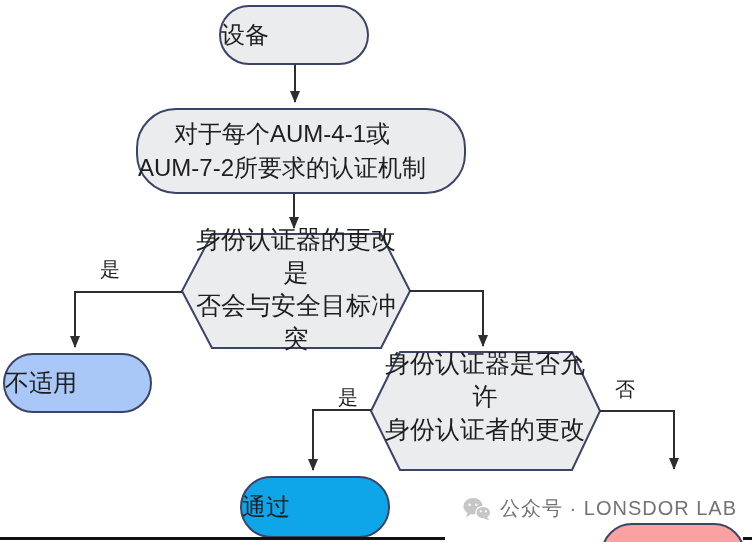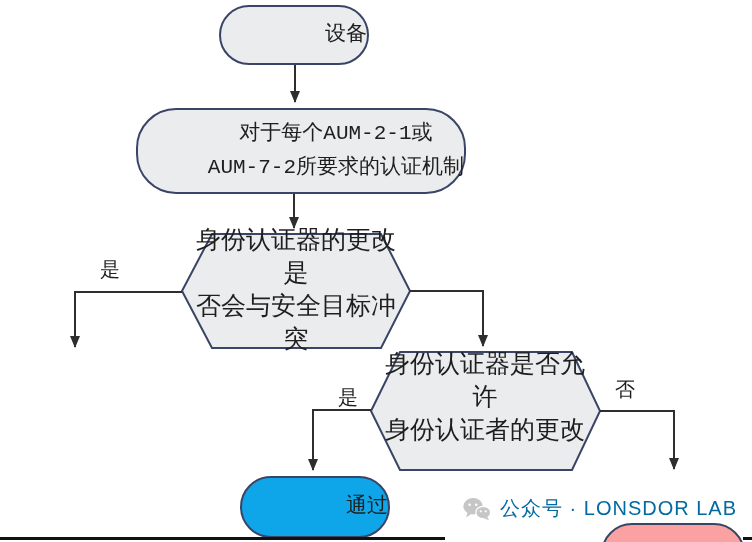--- a/index.html
+++ b/index.html
@@ -3,42 +3,42 @@
 <meta charset="utf-8">
 <style>
   html,body{margin:0;padding:0;background:#fff;}
   #stage{
     position:relative;width:752px;height:542px;background:#ffffff;
     font-family:"Liberation Sans","DejaVu Sans",sans-serif;
     color:#1e1e1e;overflow:hidden;
   }
   #wires{position:absolute;left:0;top:0;z-index:1;}
   .node{
-    position:absolute;display:flex;align-items:center;justify-content:flex-end;
-    text-align:center;font-size:21px;line-height:30px;z-index:2;box-sizing:border-box;font-family:Liberation Mono, monospace;
+    position:absolute;display:flex;align-items:center;justify-content:flex-start;
+    text-align:center;font-size:24px;line-height:30px;z-index:2;box-sizing:border-box;
   }
   .stadium{background:#ebecee;border:2px solid #3a4466;}
   .n-start {left:219px;top:5px;  width:150px;height:60px;border-radius:30px;}
   .n-proc  {left:136px;top:108px;width:330px;height:86px;border-radius:40px;line-height:34px;}
   .n-na    {left:3px;  top:353px;width:149px;height:60px;border-radius:30px;background:#aac8f7;}
   .n-pass  {left:240px;top:476px;width:150px;height:62px;border-radius:31px;background:#0ea5e9;}
   .n-fail  {left:601px;top:475px;width:144px;height:63px;border-radius:31px;background:#f9a2a1;margin-top:48px;}
   .hex-text{
     position:absolute;z-index:2;text-align:center;font-size:25px;line-height:33px;
     display:flex;flex-direction:column;justify-content:center;
   }
   .t-hex1{left:186px;top:250px;width:220px;height:78px;}
   .t-hex2{left:376px;top:357px;width:218px;height:78px;}
   .edge-label{position:absolute;z-index:3;font-size:20px;color:#1e1e1e;}
   .l-yes1{left:100px;top:256px;}
   .l-yes2{left:338px;top:384px;}
   .l-no2 {left:615px;top:376px;}
   .watermark{
     position:absolute;left:463px;top:495px;z-index:6;display:flex;align-items:center;gap:9px;
-    font-size:20px;color:#0369a1;letter-spacing:1px;white-space:nowrap;
+    font-size:20px;color:#737373;letter-spacing:1px;white-space:nowrap;
   }
   .bottom-rule{position:absolute;background:#111;height:3px;top:537px;z-index:4;}
   .rule-left{left:0;width:445px;}
   .rule-right{left:743px;width:9px;}
 </style>
 </head>
 <body>
 
 <div id="stage">
 
@@ -59,35 +59,38 @@
     <polyline points="371,410 313,410 313,470" fill="none" stroke="#2e2e2e" stroke-width="2" marker-end="url(#arrow)"></polyline>
     <polyline points="600,411 674,411 674,469" fill="none" stroke="#2e2e2e" stroke-width="2" marker-end="url(#arrow)"></polyline>
   </svg>
 
   <div class="node stadium n-start">
     <span>设备</span>
   </div>
 
   <div class="node stadium n-proc">
     <span>
-      <span>对于每个AUM-2-1或</span><br>
+      <span>对于每个AUM-4-1或</span><br>
       <span>AUM-7-2所要求的认证机制</span>
     </span>
   </div>
 
   <div class="hex-text t-hex1">
     <span>身份认证器的更改是</span>
     <span>否会与安全目标冲突</span>
   </div>
 
   <div class="hex-text t-hex2">
     <span>身份认证器是否允许</span>
     <span>身份认证者的更改</span>
   </div>
 
+  <div class="node stadium n-na">
+    <span>不适用</span>
+  </div>
 
   <div class="node stadium n-pass">
     <span>通过</span>
   </div>
 
   <div class="node stadium n-fail">
     <span>失败</span>
   </div>
 
   <div class="edge-label l-yes1">是</div>

